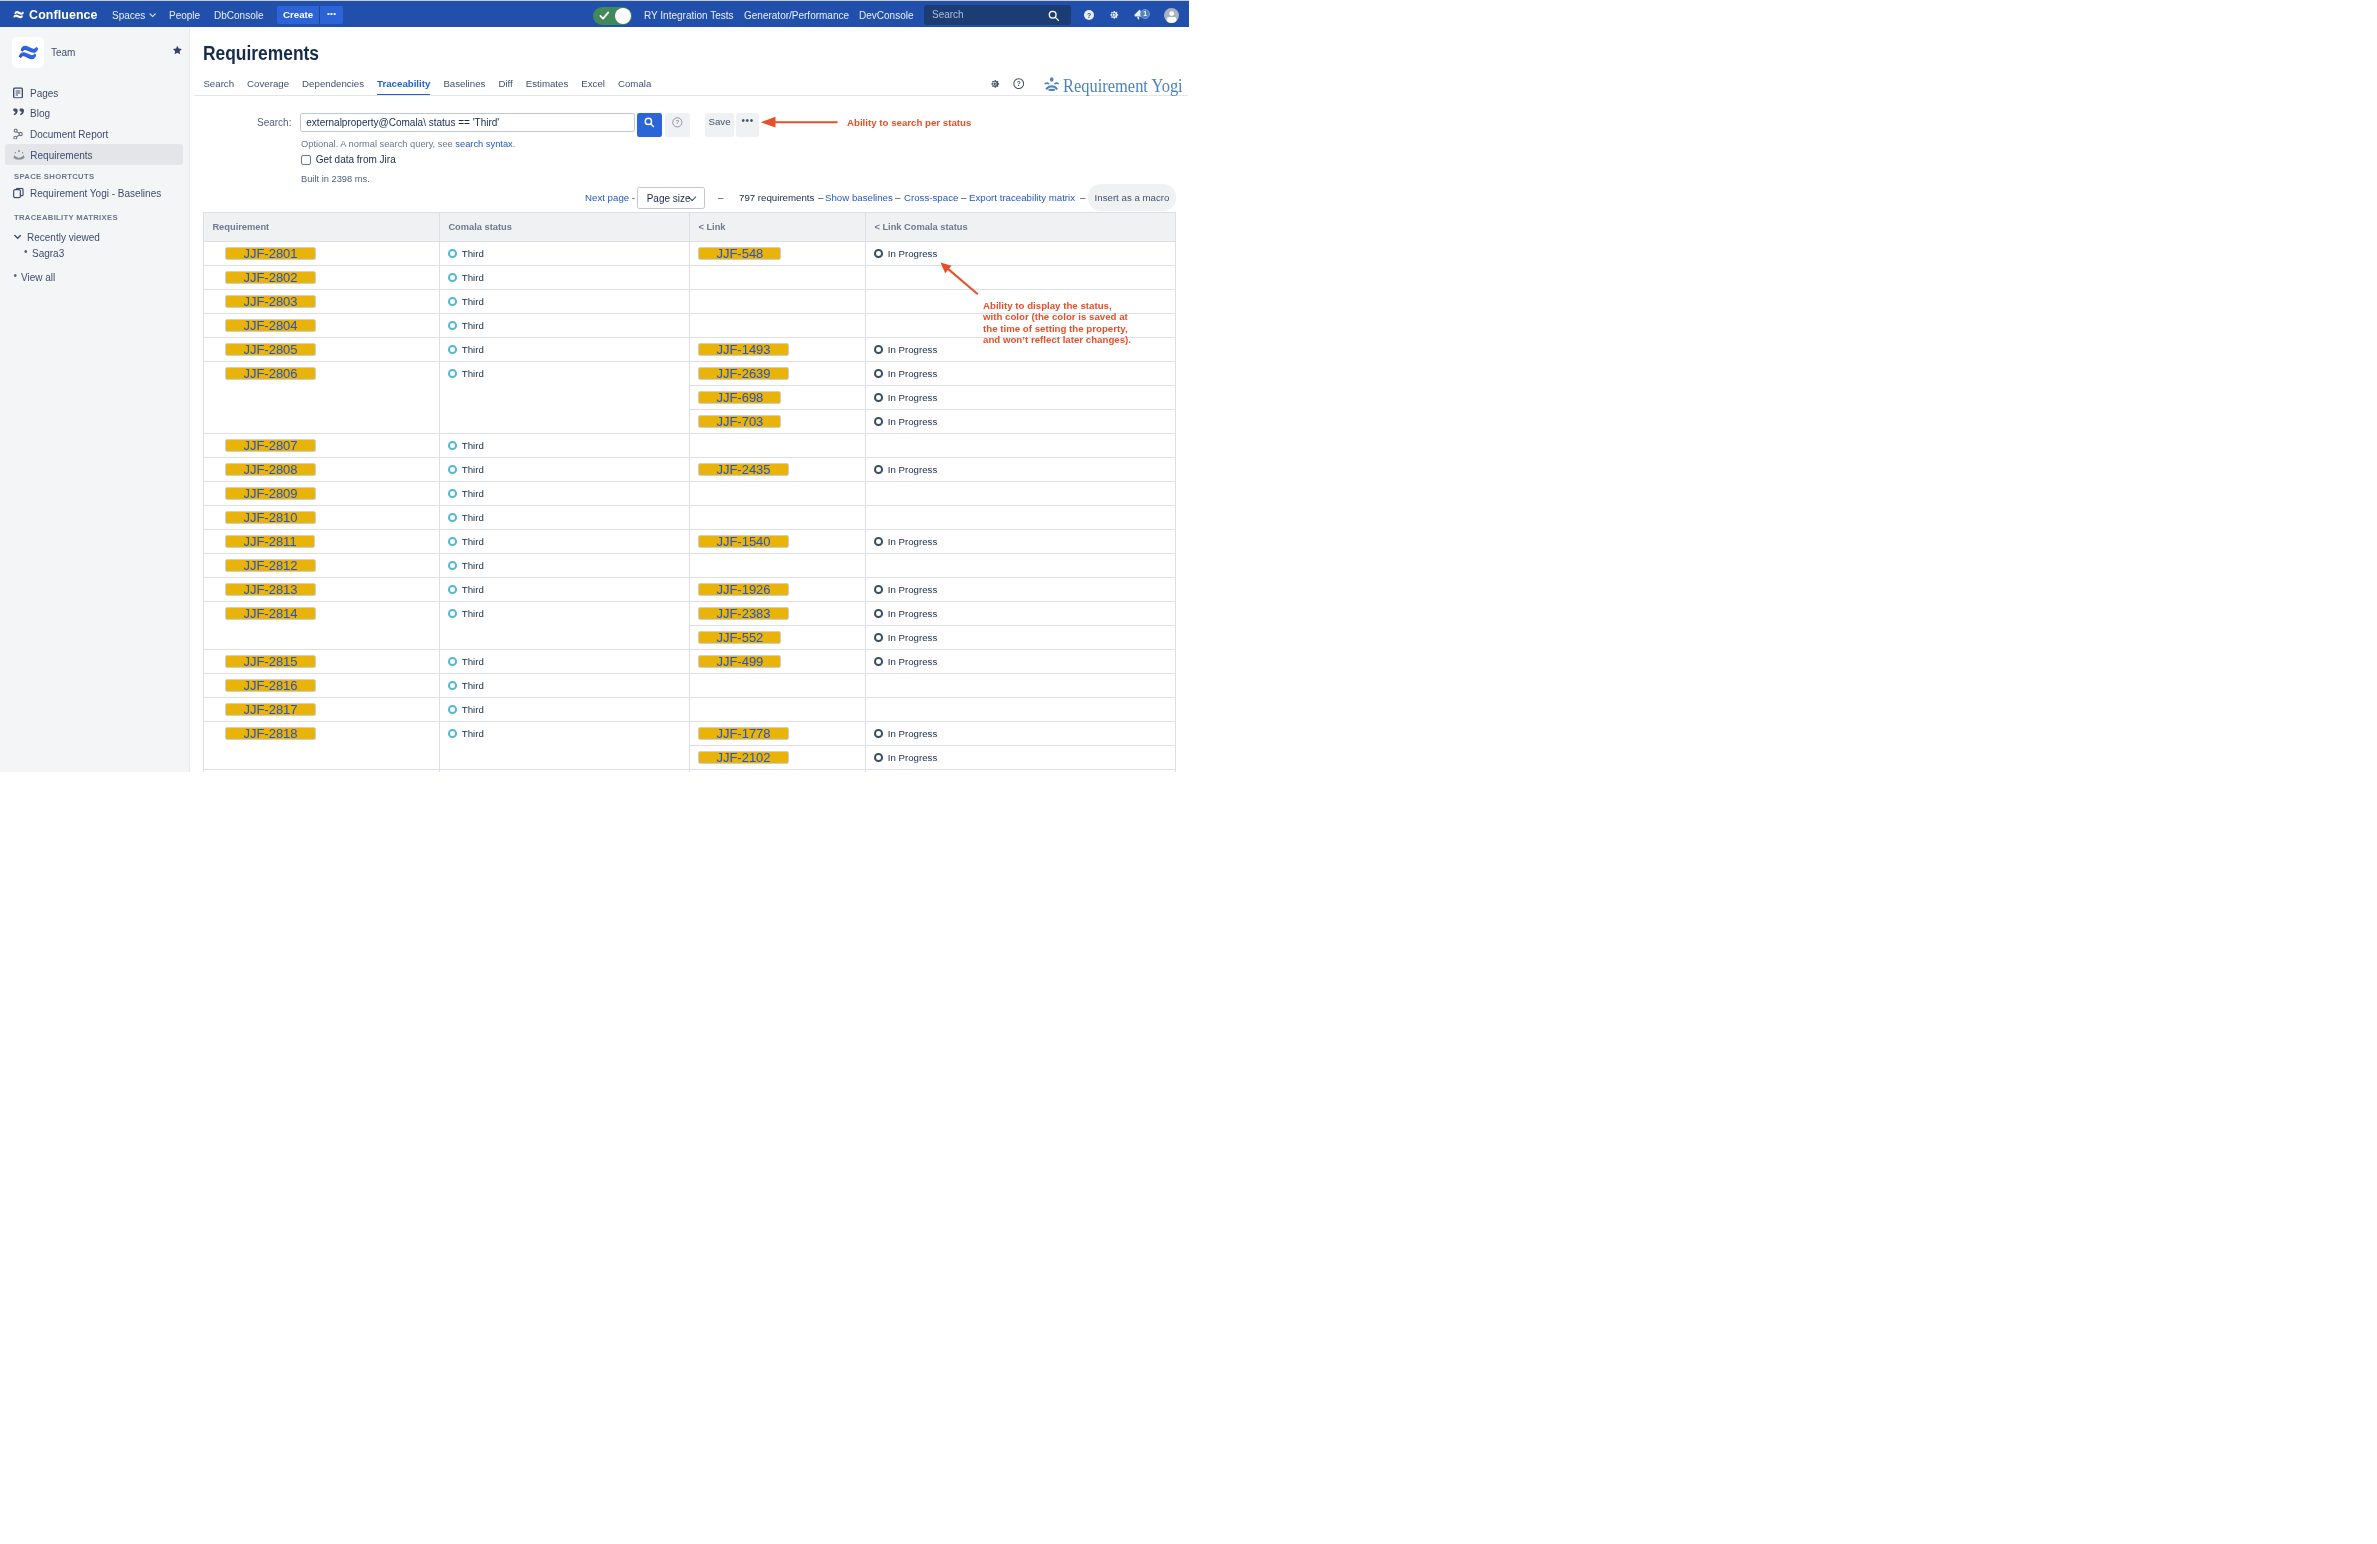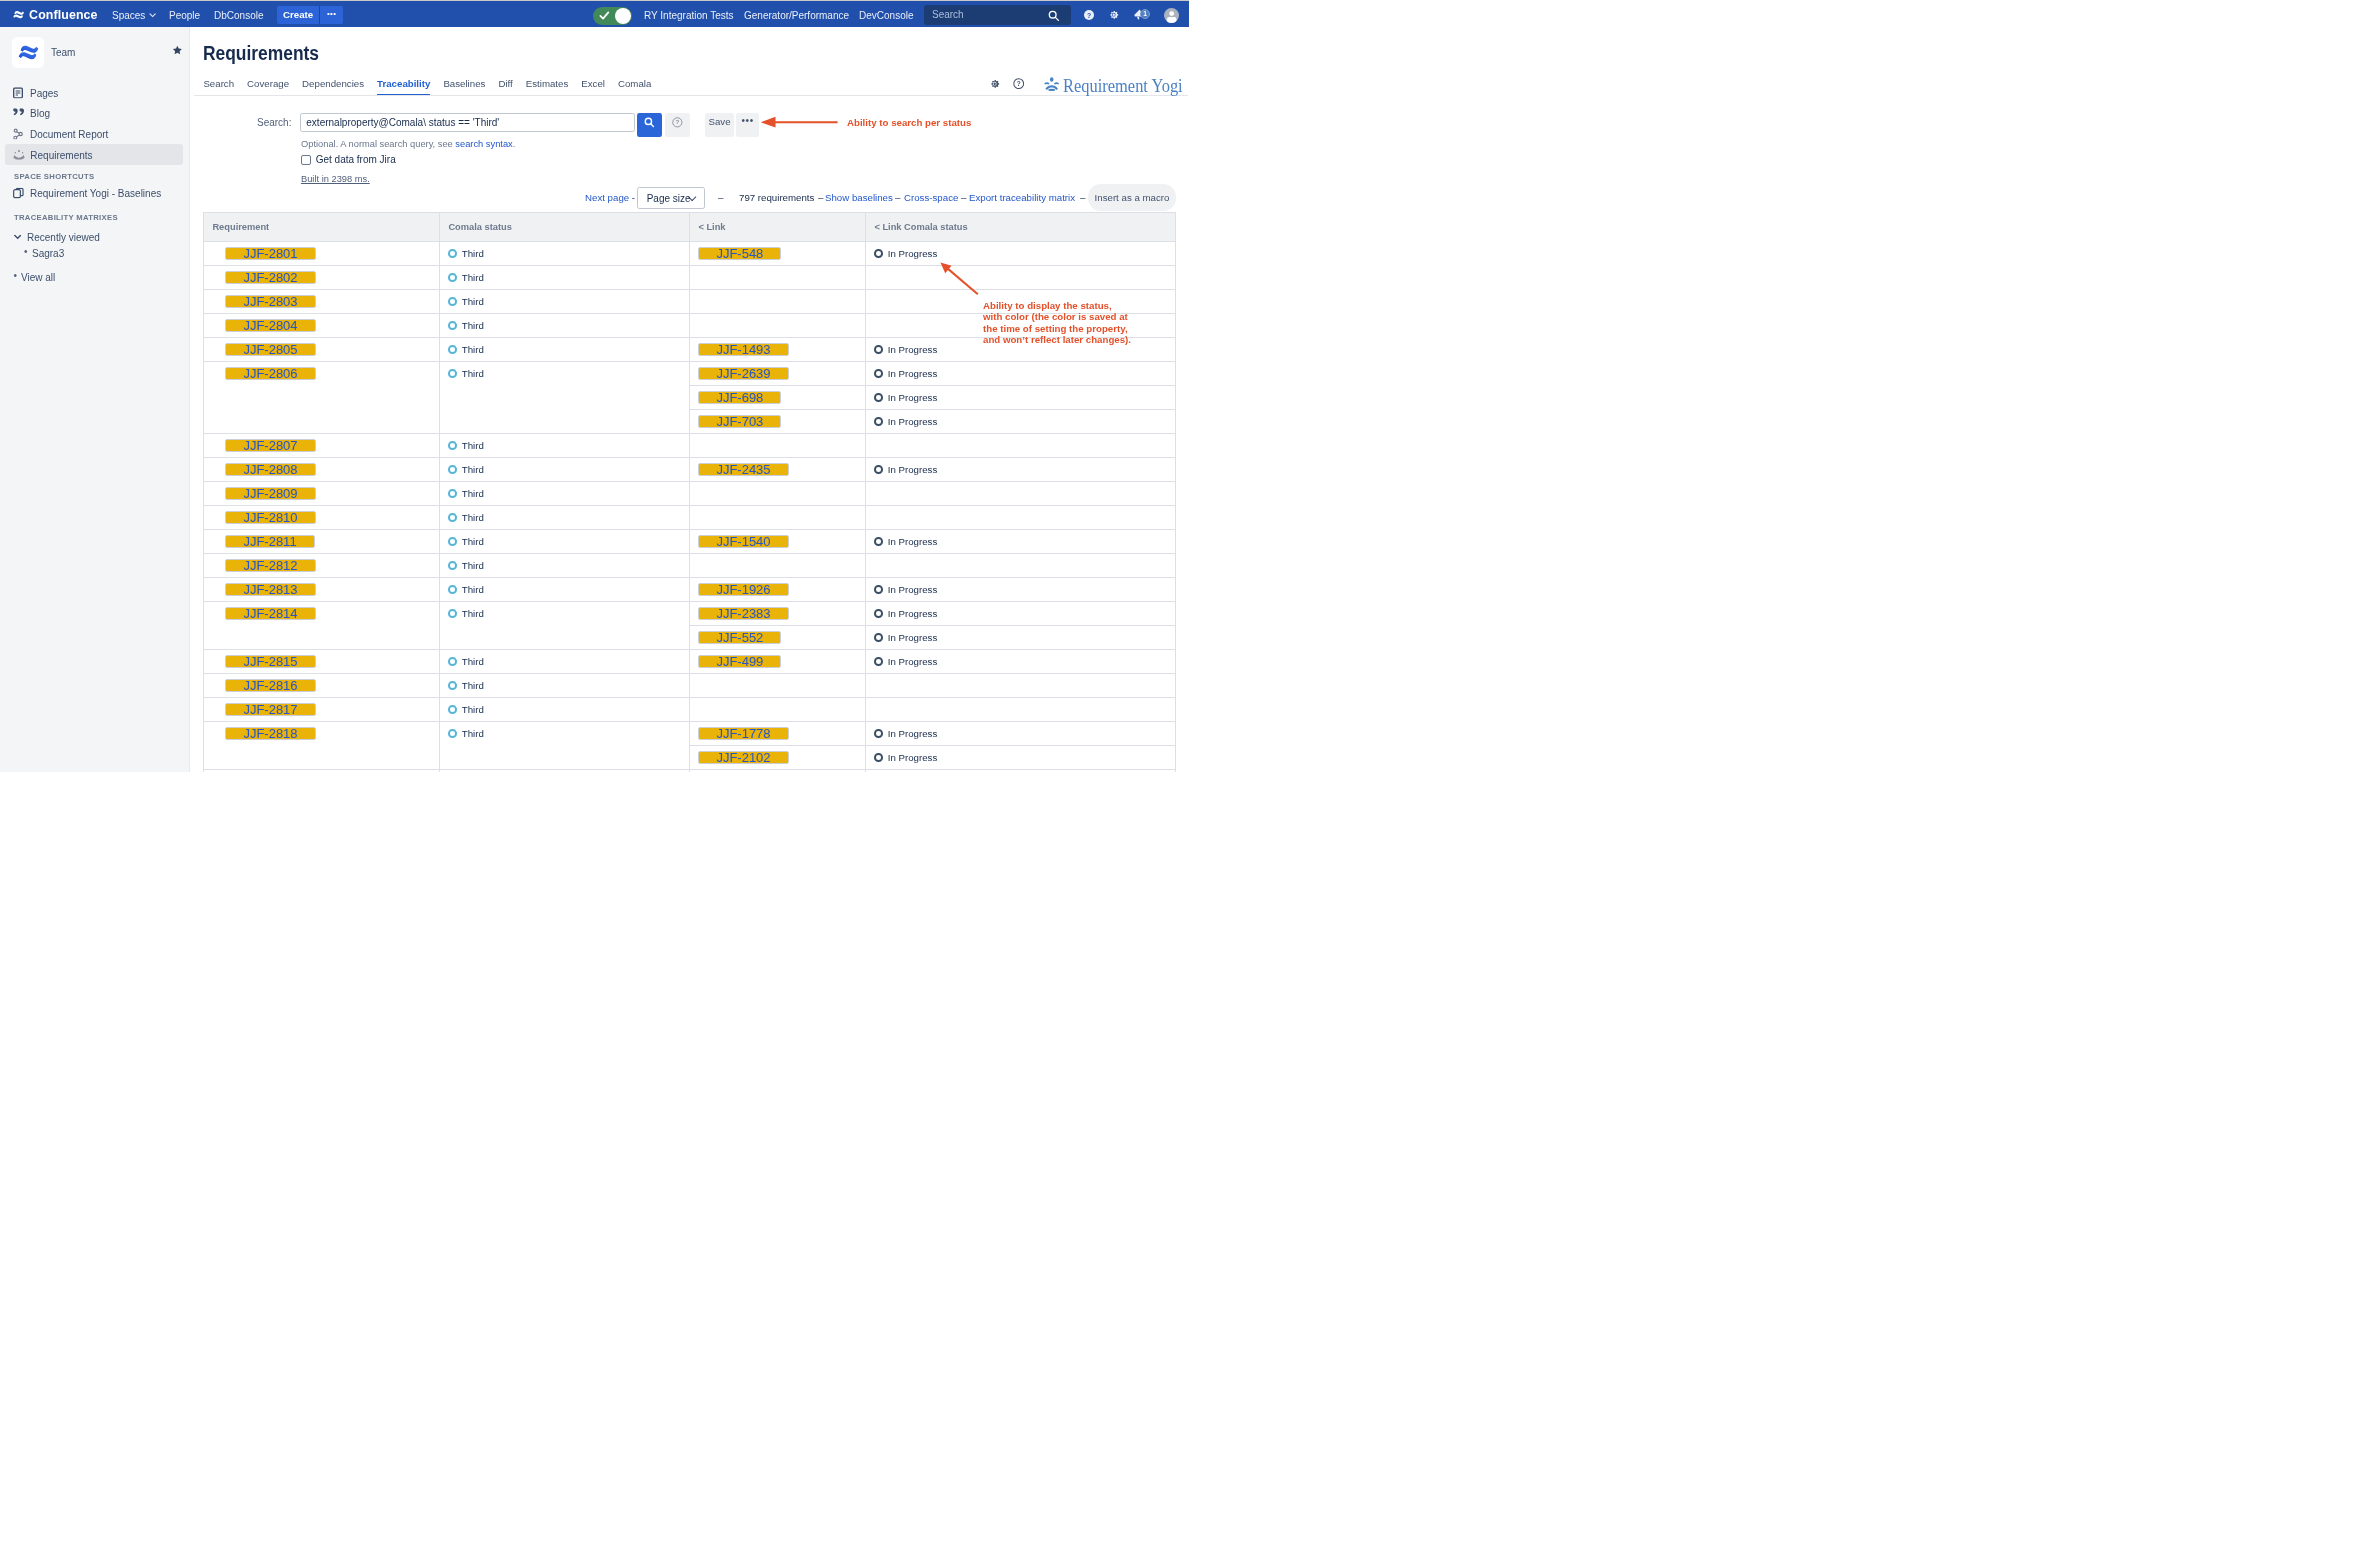--- a/index.html
+++ b/index.html
@@ -45,21 +45,21 @@
 label.slabel { position:absolute; font-size:10px; color:#505F79; }
 #sinput { font-family:"Liberation Sans", sans-serif; position:absolute; left:110px; top:86px; width:335px; height:18.7px; border:0.7px solid #C1C7D0; border-radius:2.3px; font-size:10px; color:#172B4D; padding-left:5.3px; line-height:17.4px; background:#fff; }
 .sqbtn { position:absolute; top:86px; height:24px; border-radius:2.3px; }
 #bluebtn { left:447px; width:25px; background:#2B66D9; }
 #qbtn { left:475px; width:25px; background:#F0F1F3; }
 #savebtn { left:515px; width:29px; background:#F0F1F3; color:#42526E; font-size:9.7px; text-align:center; line-height:18.7px; }
 #dotsbtn { left:546px; width:23.4px; background:#F0F1F3; color:#42526E; font-size:10px; text-align:center; line-height:16px; letter-spacing:0.7px; }
 #optional { position:absolute; left:111px; top:112px; font-size:9.3px; color:#6B778C; }
 #jirarow { position:absolute; left:111px; top:127px; font-size:10px; color:#172B4D; }
 #jirarow .cb { display:inline-block; width:10px; height:10px; border:1px solid #6B778C; border-radius:2px; vertical-align:-1.7px; margin-right:4.7px; background:#fff; }
-#builtin { position:absolute; left:111px; top:147px; font-size:9.3px; color:#505F79;text-decoration:underline; }
+#builtin { position:absolute; left:111px; top:147px; font-size:9.3px; color:#505F79; }
 
 #pagerow { position:absolute; left:0px; top:157px; width:986px; height:27px; }
 #pagerow .in { position:absolute; top:0; height:27px; display:flex; align-items:center; font-size:9.7px; color:#172B4D; }
 .psel { width:68px; height:22px; border:0.7px solid #C1C7D0; border-radius:2.3px; position:relative; font-size:10px; color:#172B4D; line-height:21px; padding-left:8.7px; background:#fff; }
 .psel:after { content:""; position:absolute; right:8.7px; top:6px; width:5.3px; height:5.3px; border-right:1.5px solid #3C4E6B; border-bottom:1.5px solid #3C4E6B; transform:rotate(45deg); }
 #macrobtn { position:absolute; right:0; top:0; height:27px; width:88px; text-align:center; background:#F0F1F3; border-radius:13px; font-size:9.7px; color:#42526E; line-height:27px; }
 
 
 #tbl { position:absolute; left:13.4px; top:185px; border-collapse:collapse; table-layout:fixed; width:973px; }
 #tbl col.w1 { width:236px; } #tbl col.w2 { width:250px; } #tbl col.w3 { width:176px; } #tbl col.w4 { width:310px; }

